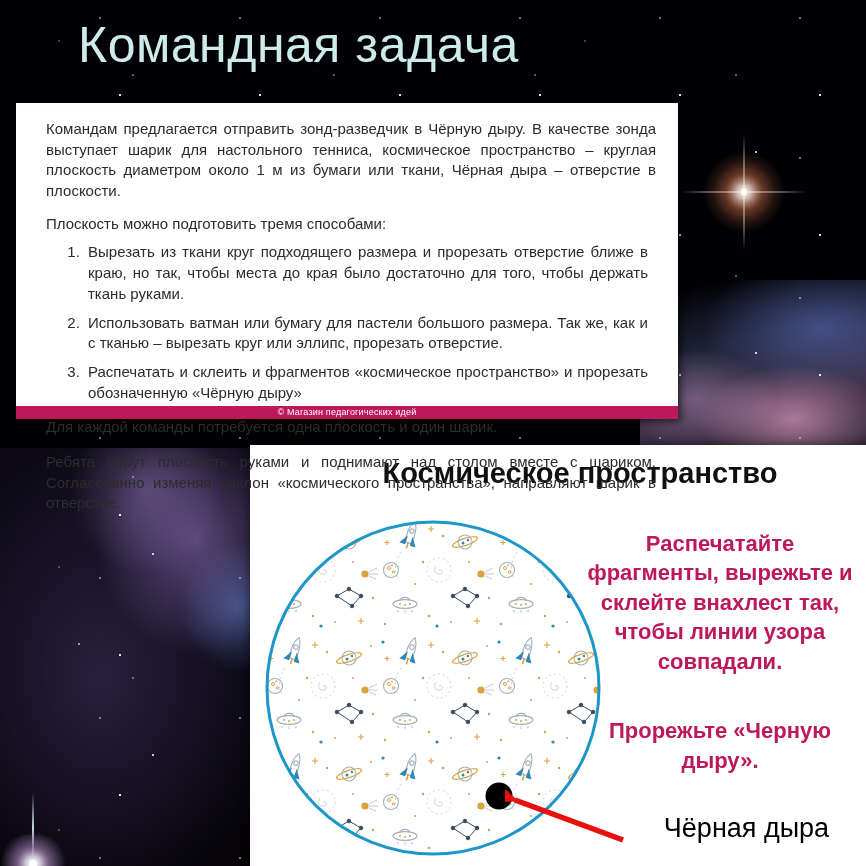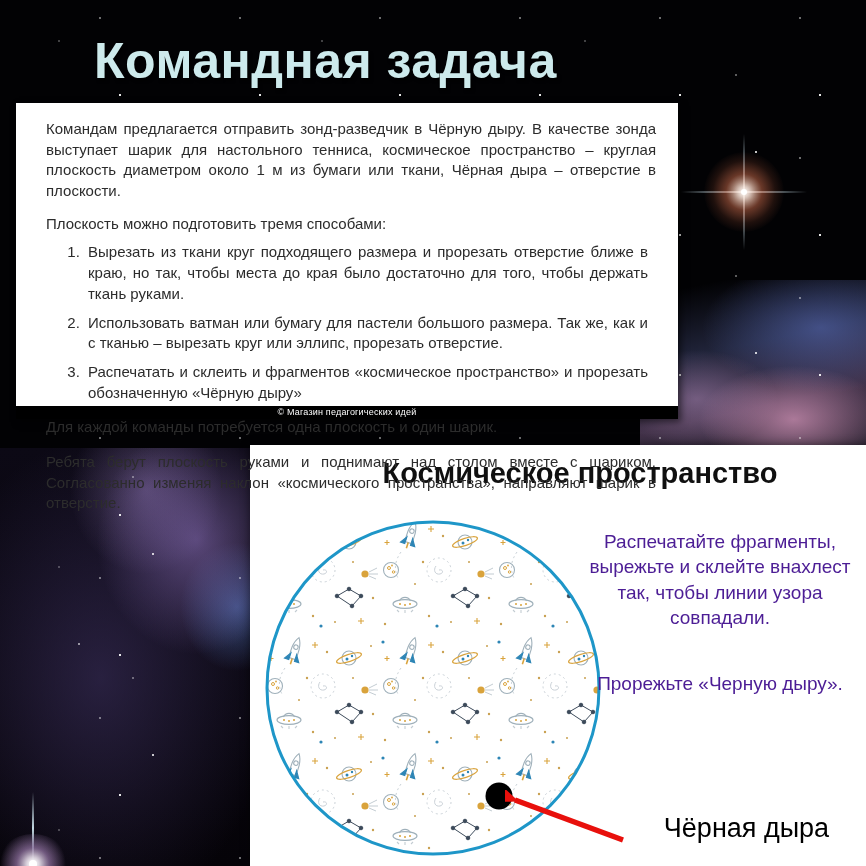--- a/index.html
+++ b/index.html
@@ -51,43 +51,43 @@
   }
   .nebula-bottomleft .speckles { opacity:.55; }
   
   .bright-star { position:absolute; pointer-events:none; }
   .beam-v, .beam-h, .glow, .core { position:absolute; }
   .beam-v { width:2px; background:linear-gradient(180deg, transparent, rgba(205,228,238,.95) 50%, transparent); }
   .beam-h { height:2px; background:linear-gradient(90deg, transparent, rgba(205,228,238,.95) 50%, transparent); }
   .glow  { border-radius:50%; }
   .core  { border-radius:50%; background:#fff; box-shadow:0 0 8px 3px rgba(255,255,255,.9); }
   
-  .slide-title { position:absolute; left:78px; top:16px; margin:16px;
-    font-size:50px; font-weight:bold; color:#cdeaec; letter-spacing:.5px;
+  .slide-title { position:absolute; left:78px; top:16px; margin:0;
+    font-size:50px; font-weight:normal; color:#cdeaec; letter-spacing:.5px;
     text-shadow:2px 3px 3px rgba(0,0,0,.75); }
   
   .card1 { position:absolute; left:16px; top:103px; width:662px; height:316px;
     background:#fff; box-shadow:3px 3px 7px rgba(0,0,0,.55); }
   .card1-inner { padding:16px 22px 0 30px; color:#2c2c2c; font-size:15px; line-height:1.38; }
   .card1-inner p { margin:0; text-align:justify; }
   .methods-heading { margin-top:12px !important; font-weight:normal; text-align:left !important; }
   ol.methods { margin:1px 0 0 0; padding-left:30px; }
   ol.methods li { text-align:justify; margin:8px; padding-left:4px; }
   .note { margin-top:14px !important; }
   .copyright-strip { position:absolute; left:0; bottom:0; width:100%; height:13px;
-    background:#000000; color:#fdfdfd; font-size:9px; line-height:13px; text-align:center;
+    background:#be185d; color:#fdfdfd; font-size:9px; line-height:13px; text-align:center;
     letter-spacing:.2px; }
   
   .card2 { position:absolute; left:250px; top:445px; width:616px; height:421px;
     background:#fff; box-shadow:0 0 9px rgba(0,0,0,.45);padding-left:44px; }
   .card2-heading { position:absolute; top:12px; left:0; width:100%; margin:0;
     text-align:center; font-size:29px; font-weight:bold; color:#101010; }
   .circle-wrap { position:absolute; left:13px; top:73px; width:340px; height:340px; }
   .instructions { position:absolute; left:332px; top:84px; width:276px;
-    text-align:center; font-size:19px; font-weight:normal; color:#4c1d95; line-height:1.34; }
+    text-align:center; font-size:22px; font-weight:bold; color:#be185d; line-height:1.34; }
   .instructions p { margin:0; }
   .instructions .p2 { margin-top:40px; }
   .arrow-svg { position:absolute; left:255px; top:345px; width:130px; height:65px; }
   .black-hole-label { position:absolute; left:384px; top:368px; width:225px; margin:0;
     font-size:27px; color:#000; text-align:center; }
 </style>
 </head>
 <body>
 
 <div class="scene">

